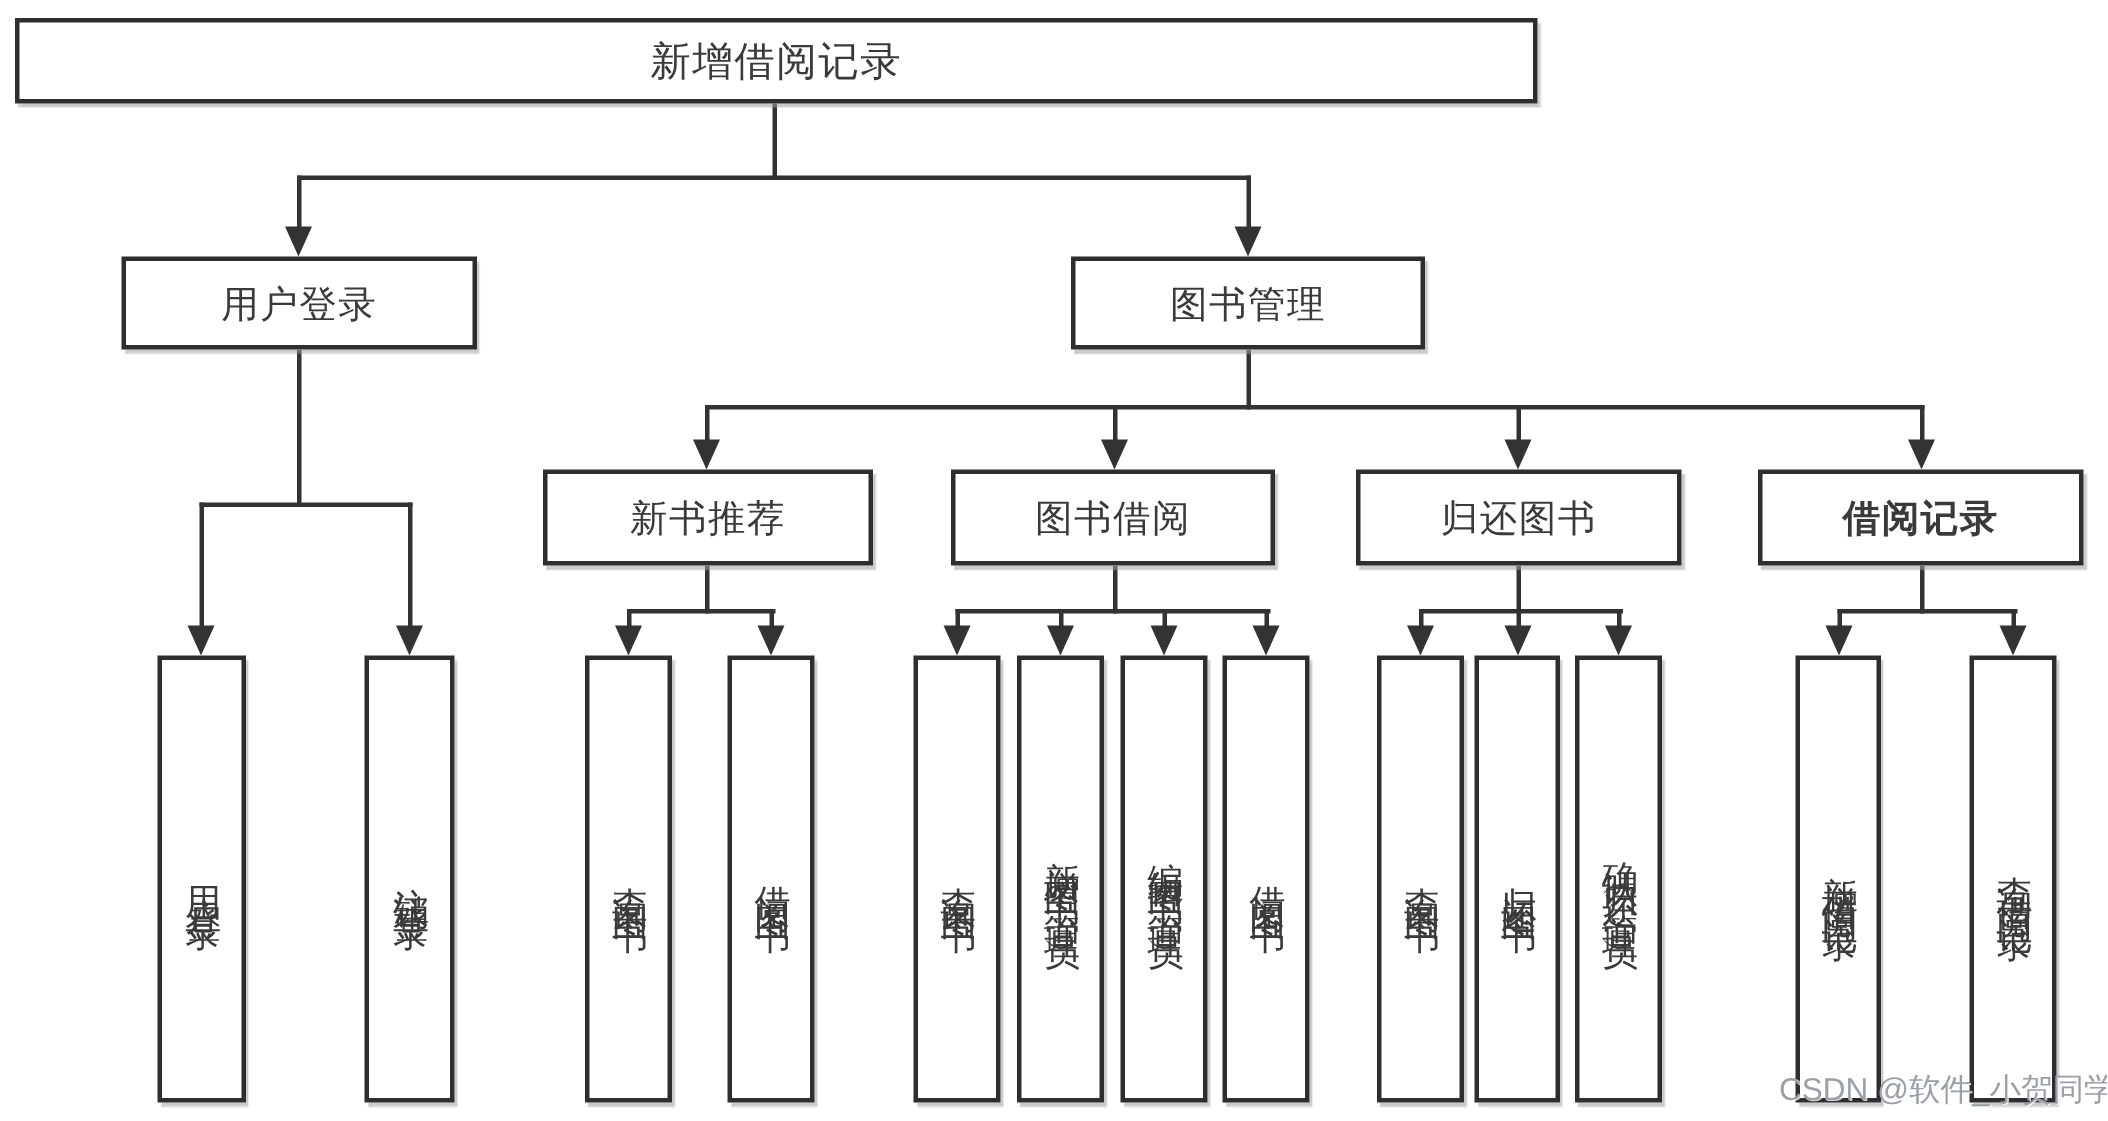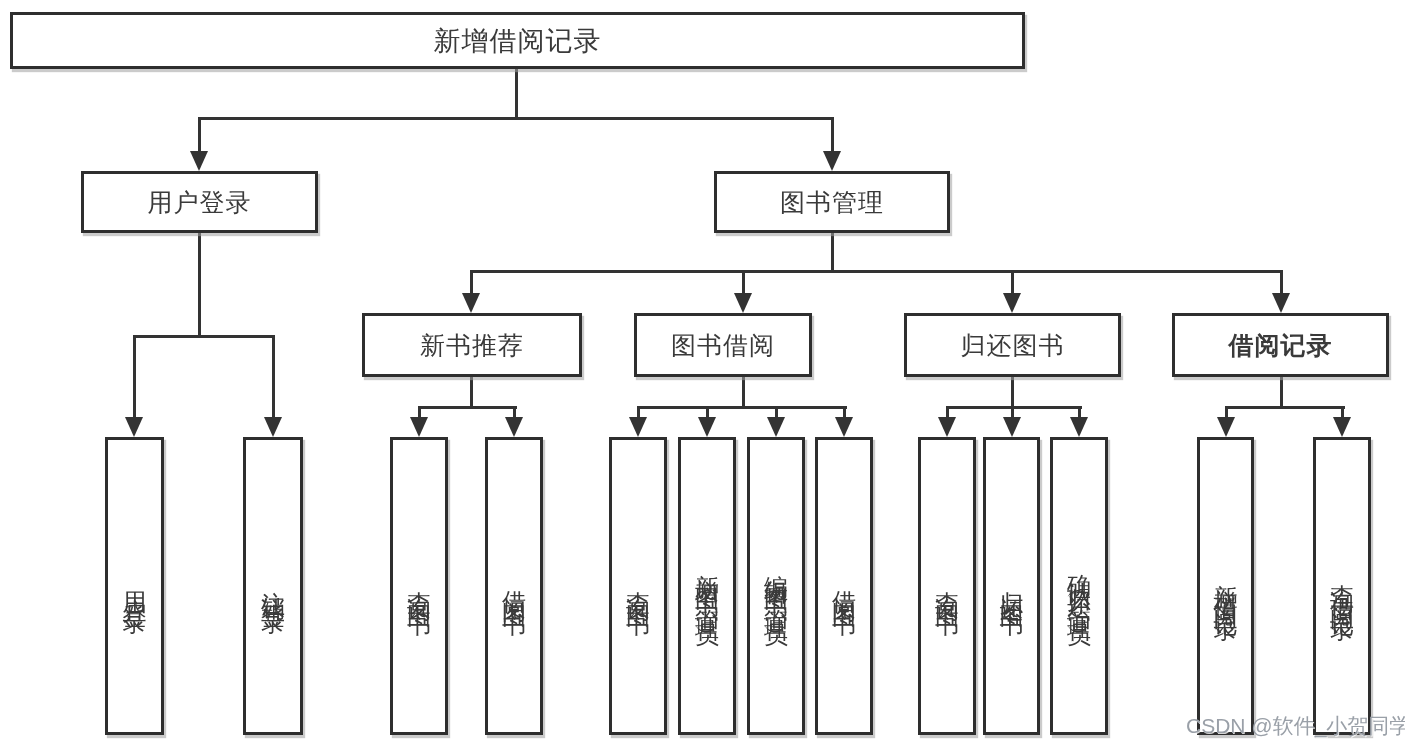--- a/index.html
+++ b/index.html
@@ -135,21 +135,21 @@
   <div class="box" style="left:81px; top:171px; width:237px; height:62px;">
     <span class="hlabel">用户登录</span>
   </div>
   <div class="box" style="left:714px; top:171px; width:236px; height:62px;">
     <span class="hlabel">图书管理</span>
   </div>
 
   <div class="box" style="left:362px; top:313px; width:220px; height:64px;">
     <span class="hlabel">新书推荐</span>
   </div>
-  <div class="box" style="left:634px; top:313px; width:178px; height:64px;">
+  <div class="box" style="left:634px; top:313px; width:216px; height:64px;">
     <span class="hlabel">图书借阅</span>
   </div>
   <div class="box" style="left:904px; top:313px; width:217px; height:64px;">
     <span class="hlabel">归还图书</span>
   </div>
   <div class="box" style="left:1172px; top:313px; width:217px; height:64px;font-weight:bold;">
     <span class="hlabel">借阅记录</span>
   </div>
 
   <div class="box vbox" style="left:105px; top:437px; width:59px; height:298px;">

